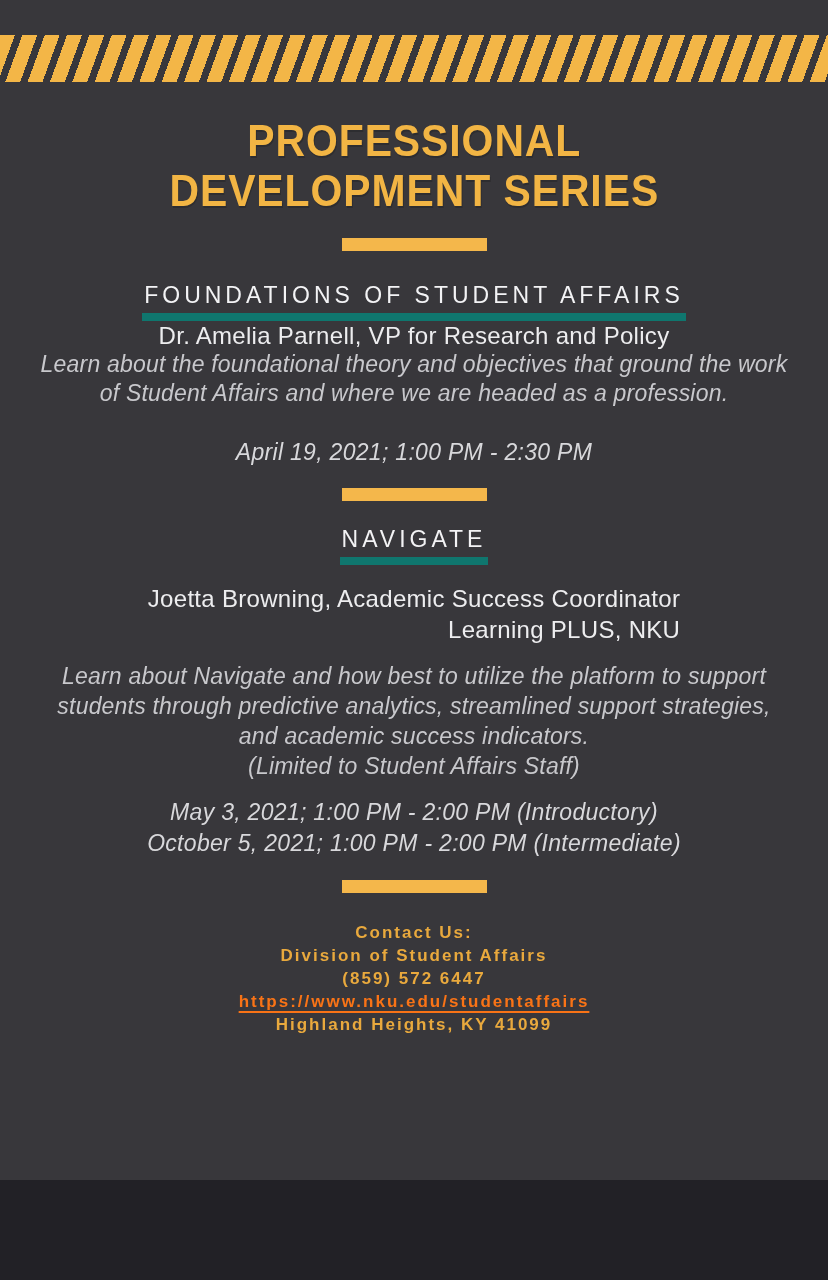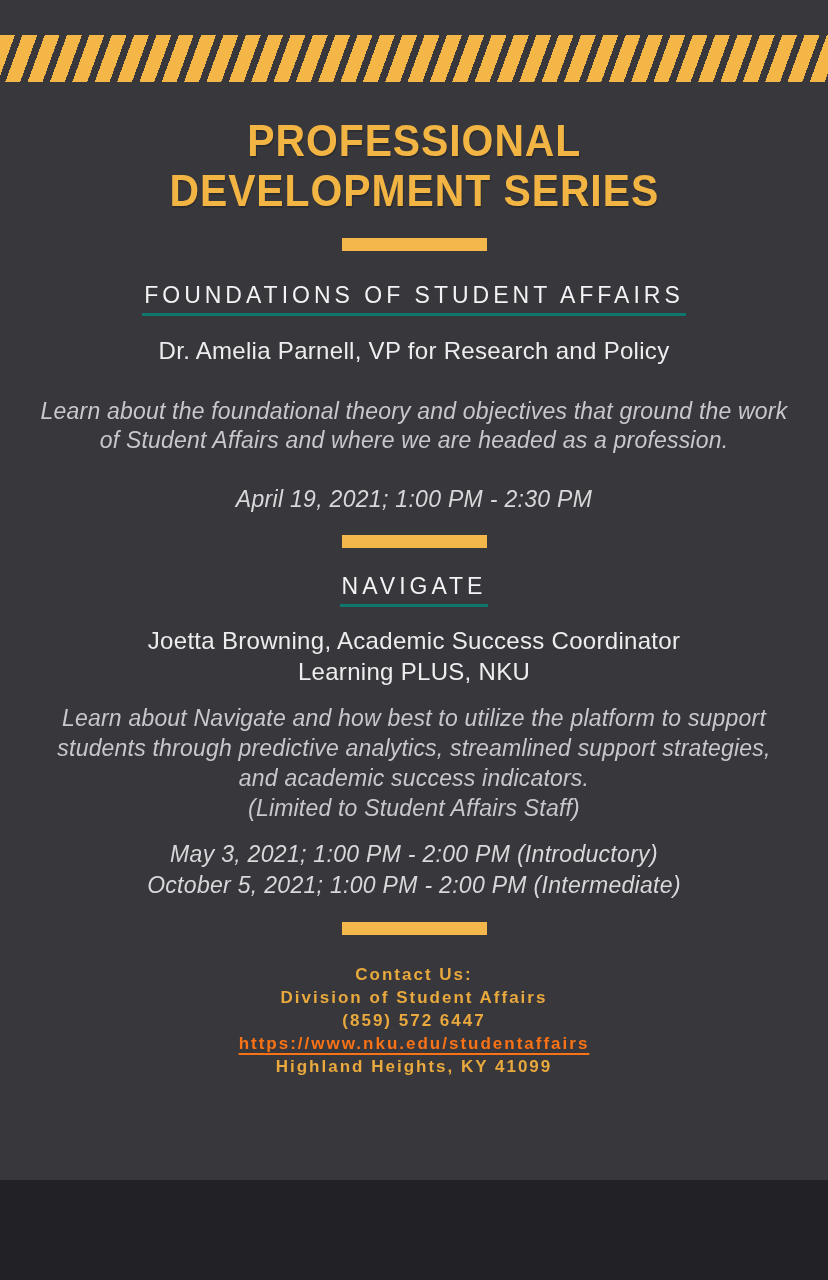--- a/index.html
+++ b/index.html
@@ -50,36 +50,34 @@
     margin-top:30px;
     color:#F3F3F5;
     font-size:23px;
     font-weight:500;
     letter-spacing:4px;
     line-height:28px;
   }
   .section-heading .u{
     display:inline-block;
     padding:0 2px 4px 2px;
-    border-bottom:3px solid #0f766e;
+    border-bottom:8px solid #0f766e;
   }
   .section-heading.h2{margin-top:24px;}
 
   .speakers{
-    margin-top:20px;
     color:#EDEDEF;
     font-size:24px;
     font-weight:400;
     line-height:29px;
     letter-spacing:0.3px;
   }
-  .speakers.s2{margin-top:18px;line-height:31px;}
+  .speakers.s2{margin-top:18px;line-height:31px;text-align:right;}
 
   .desc{
-    margin-top:32px;
     max-width:756px;
     color:#C8C8CC;
     font-style:italic;
     font-size:23px;
     line-height:29px;
     letter-spacing:0.2px;
   }
   .desc.second{margin-top:16px;line-height:30px;max-width:742px;}
 
   .date-line{

